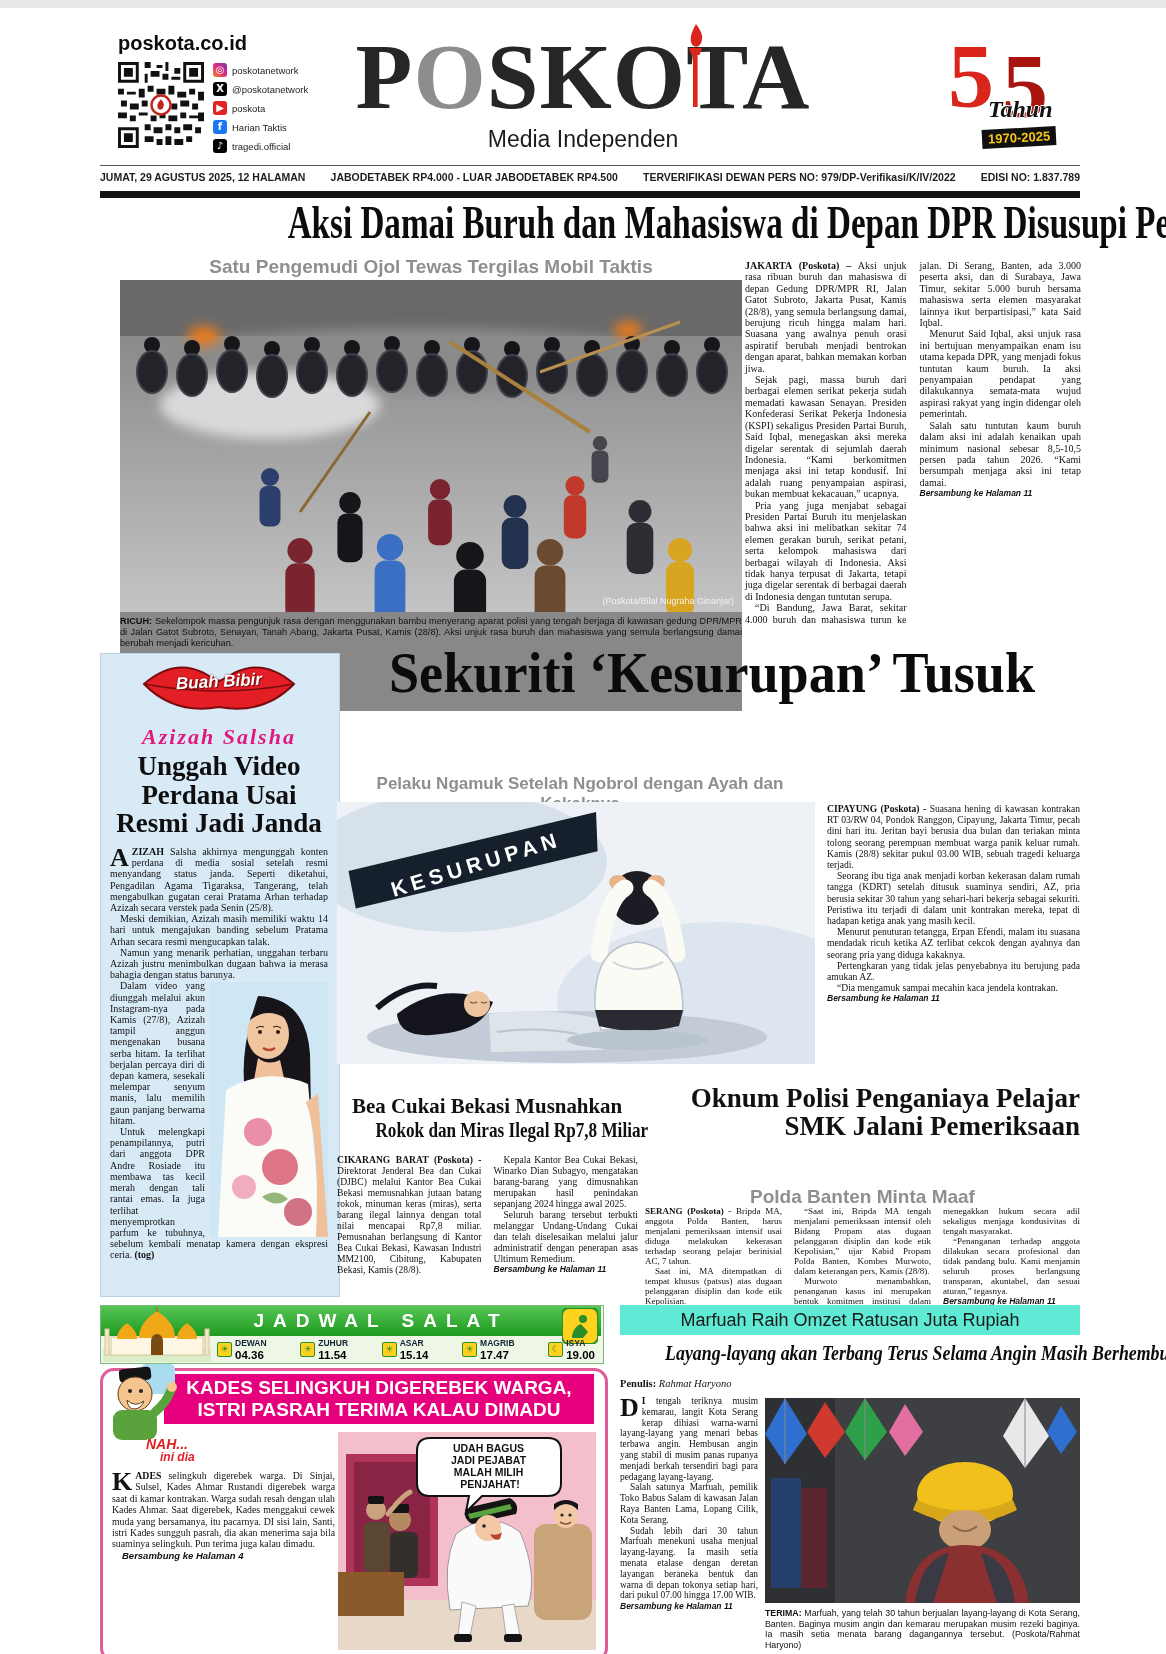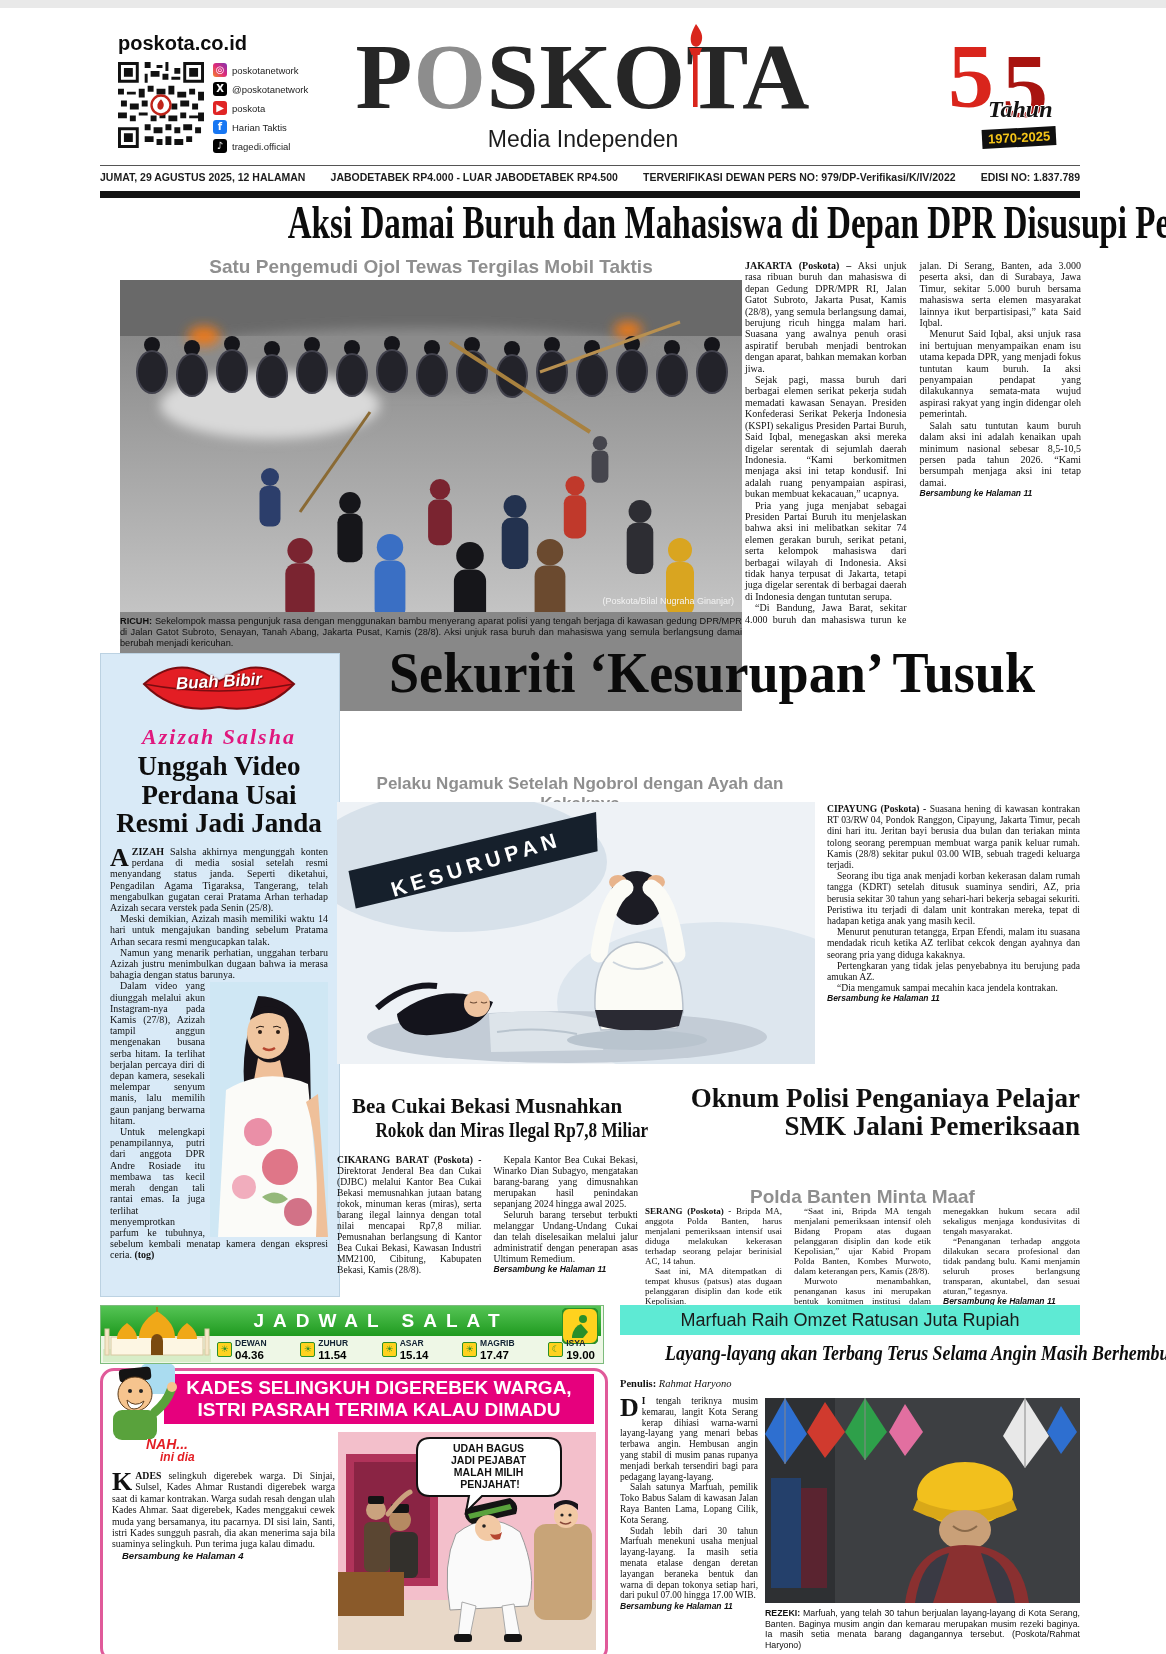--- a/index.html
+++ b/index.html
@@ -370,21 +370,21 @@
     <p>Seluruh barang tersebut terbukti melanggar Undang-Undang Cukai dan telah diselesaikan melalui jalur administratif dengan penerapan asas Ultimum Remedium.</p>
     <p class="cont">Bersambung ke Halaman 11</p>
   </div>
 
   <div class="abs ok-title">
     <div>Oknum Polisi Penganiaya Pelajar</div>
     <div>SMK Jalani Pemeriksaan</div>
   </div>
   <div class="abs ok-sub kick-grey">Polda Banten Minta Maaf</div>
   <div class="abs ok-body article">
-    <p class="np"><b class="dl">SERANG (Poskota) -</b><span> Bripda MA, anggota Polda Banten, harus menjalani pemeriksaan intensif usai diduga melakukan kekerasan terhadap seorang pelajar berinisial AC, 14 tahun.</span></p>
+    <p class="np"><b class="dl">SERANG (Poskota) -</b><span> Bripda MA, anggota Polda Banten, harus menjalani pemeriksaan intensif usai diduga melakukan kekerasan terhadap seorang pelajar berinisial AC, 7 tahun.</span></p>
     <p>Saat ini, MA ditempatkan di tempat khusus (patsus) atas dugaan pelanggaran disiplin dan kode etik Kepolisian.</p>
     <p>“Saat ini, Bripda MA tengah menjalani pemeriksaan intensif oleh Bidang Propam atas dugaan pelanggaran disiplin dan kode etik Kepolisian,” ujar Kabid Propam Polda Banten, Kombes Murwoto, dalam keterangan pers, Kamis (28/8).</p>
     <p>Murwoto menambahkan, penanganan kasus ini merupakan bentuk komitmen institusi dalam menegakkan hukum secara adil sekaligus menjaga kondusivitas di tengah masyarakat.</p>
     <p>“Penanganan terhadap anggota dilakukan secara profesional dan tidak pandang bulu. Kami menjamin seluruh proses berlangsung transparan, akuntabel, dan sesuai aturan,” tegasnya.</p>
     <p class="cont">Bersambung ke Halaman 11</p>
   </div>
 
   <div class="abs js-bar">
     <div class="js-green"></div>
     <div class="js-title">JADWAL SALAT</div>
@@ -543,16 +543,16 @@
       <ellipse cx="200" cy="96" rx="48" ry="32" fill="#f2c01d"></ellipse>
       <path d="M152,102 q48,22 96,0 l4,10 q-52,26 -104,0z" fill="#d9a818"></path>
       <ellipse cx="200" cy="132" rx="26" ry="20" fill="#c9a078"></ellipse>
       <path d="M188,128 q12,10 24,0" stroke="#8a6a4a" stroke-width="2" fill="none"></path>
       <path d="M140,205 q8,-58 60,-58 q56,0 64,58z" fill="#8a3030"></path>
       <path d="M150,205 q6,-44 34,-50 l-16,50z" fill="#3a3a44"></path>
       <path d="M250,205 q-6,-44 -34,-50 l16,50z" fill="#3a3a44"></path>
     </svg>
   </div>
   <div class="abs kt-caption">
-    <b>REZEKI:</b><span> Marfuah, yang telah 30 tahun berjualan layang-layang di Kota Serang, Banten. Baginya musim angin dan kemarau merupakan musim rezeki baginya. Ia masih setia menata barang dagangannya tersebut. </span><span>(Poskota/Rahmat Haryono)</span>
+    <b>TERIMA:</b><span> Marfuah, yang telah 30 tahun berjualan layang-layang di Kota Serang, Banten. Baginya musim angin dan kemarau merupakan musim rezeki baginya. Ia masih setia menata barang dagangannya tersebut. </span><span>(Poskota/Rahmat Haryono)</span>
   </div>
 
 </div>
 
 </body></html>

